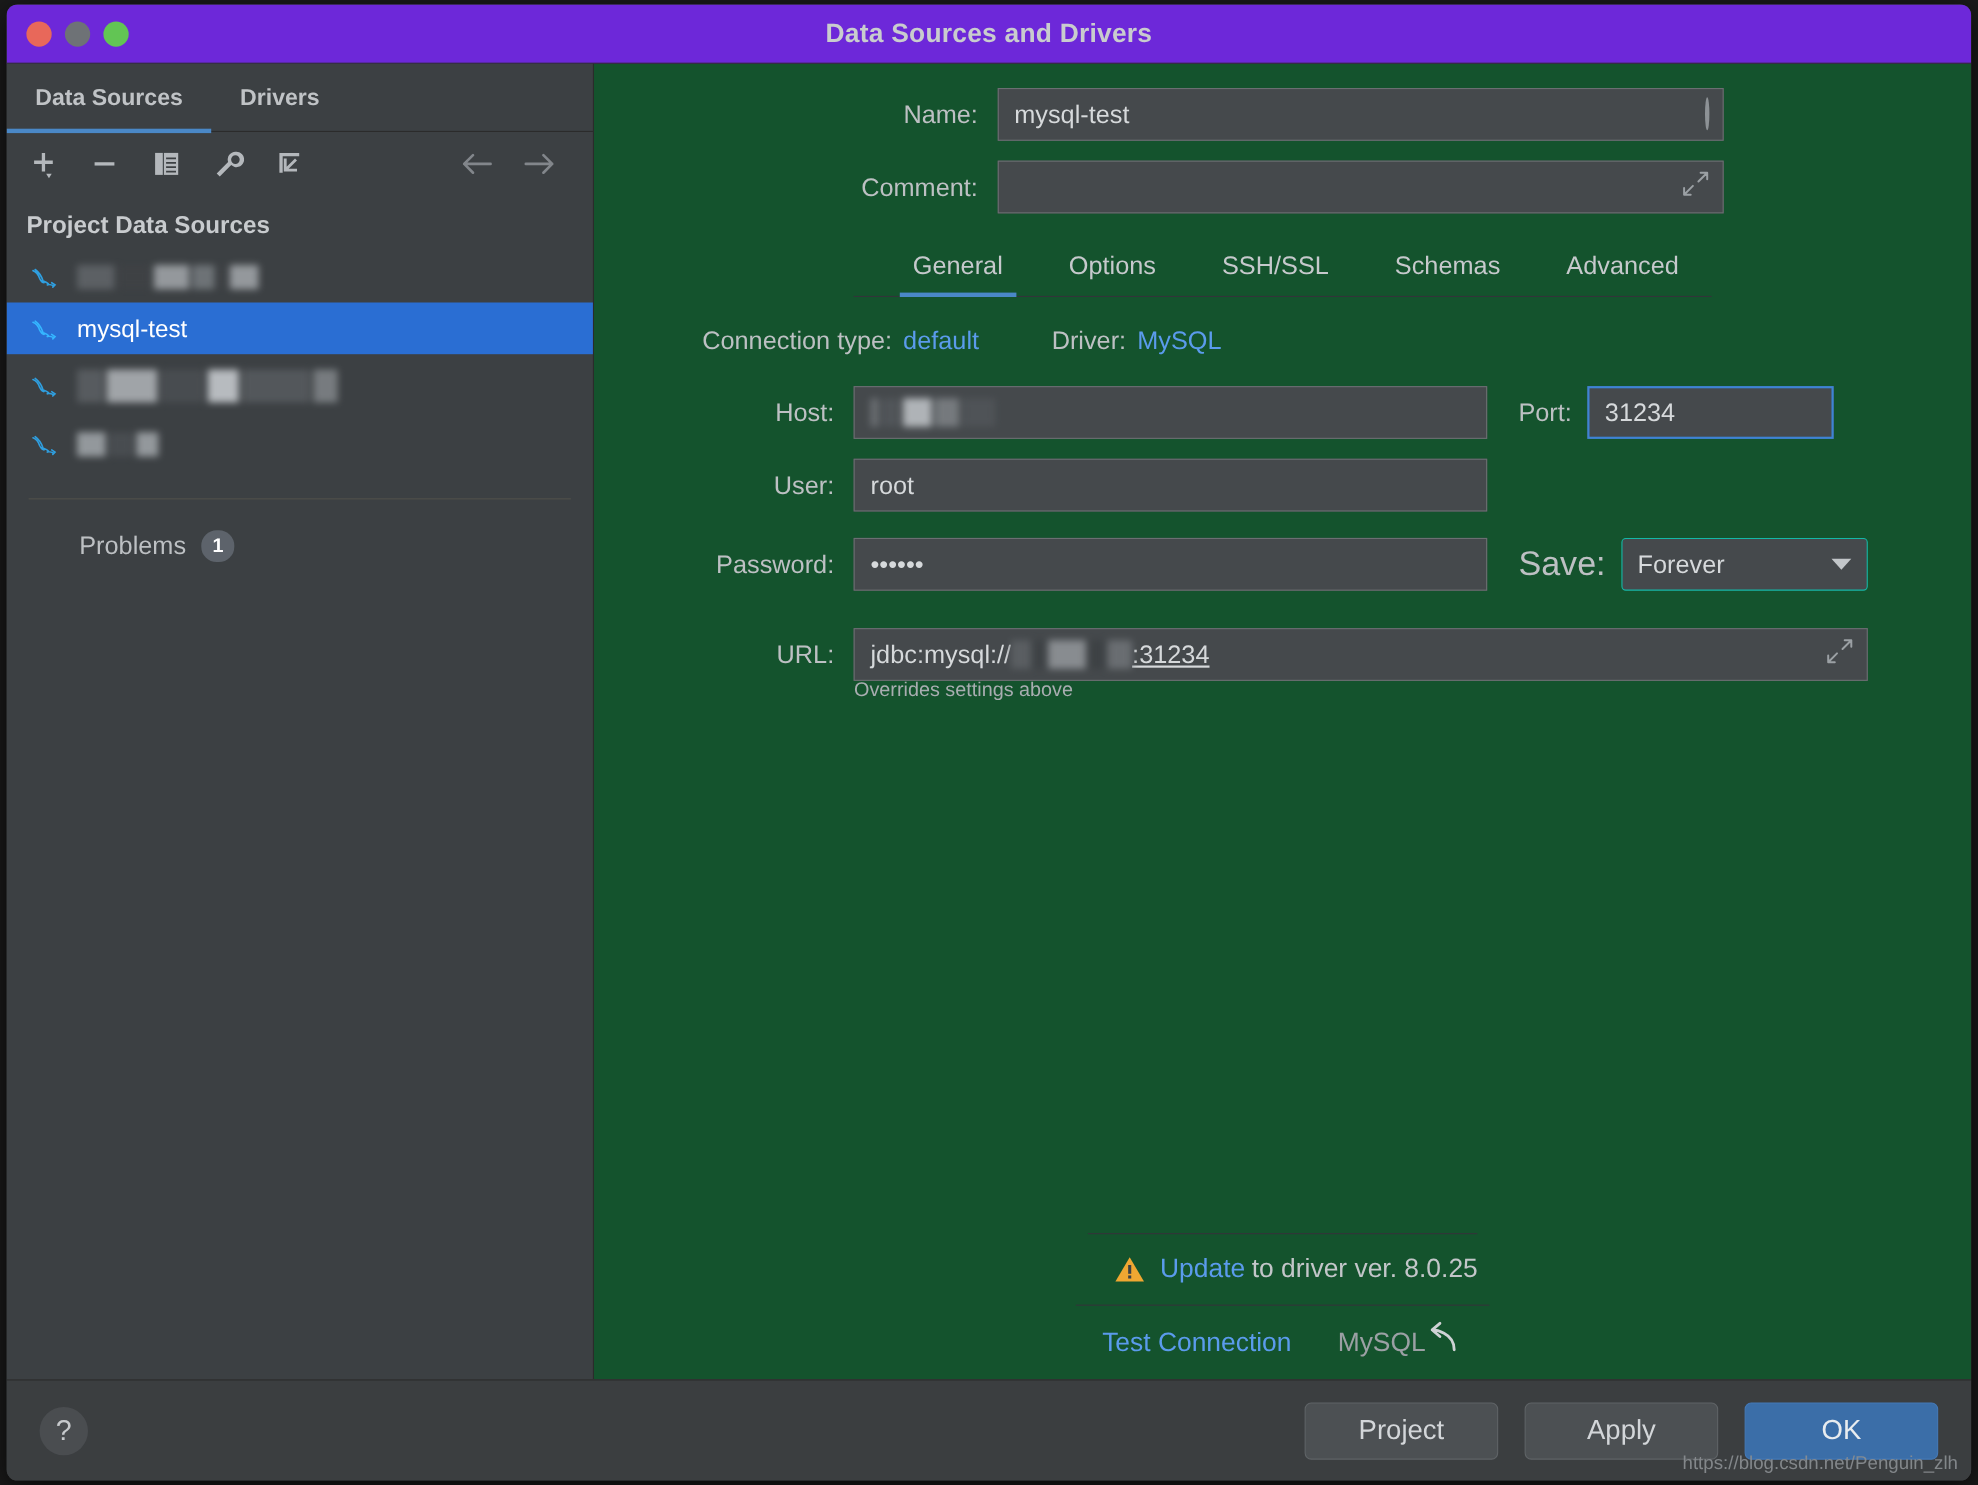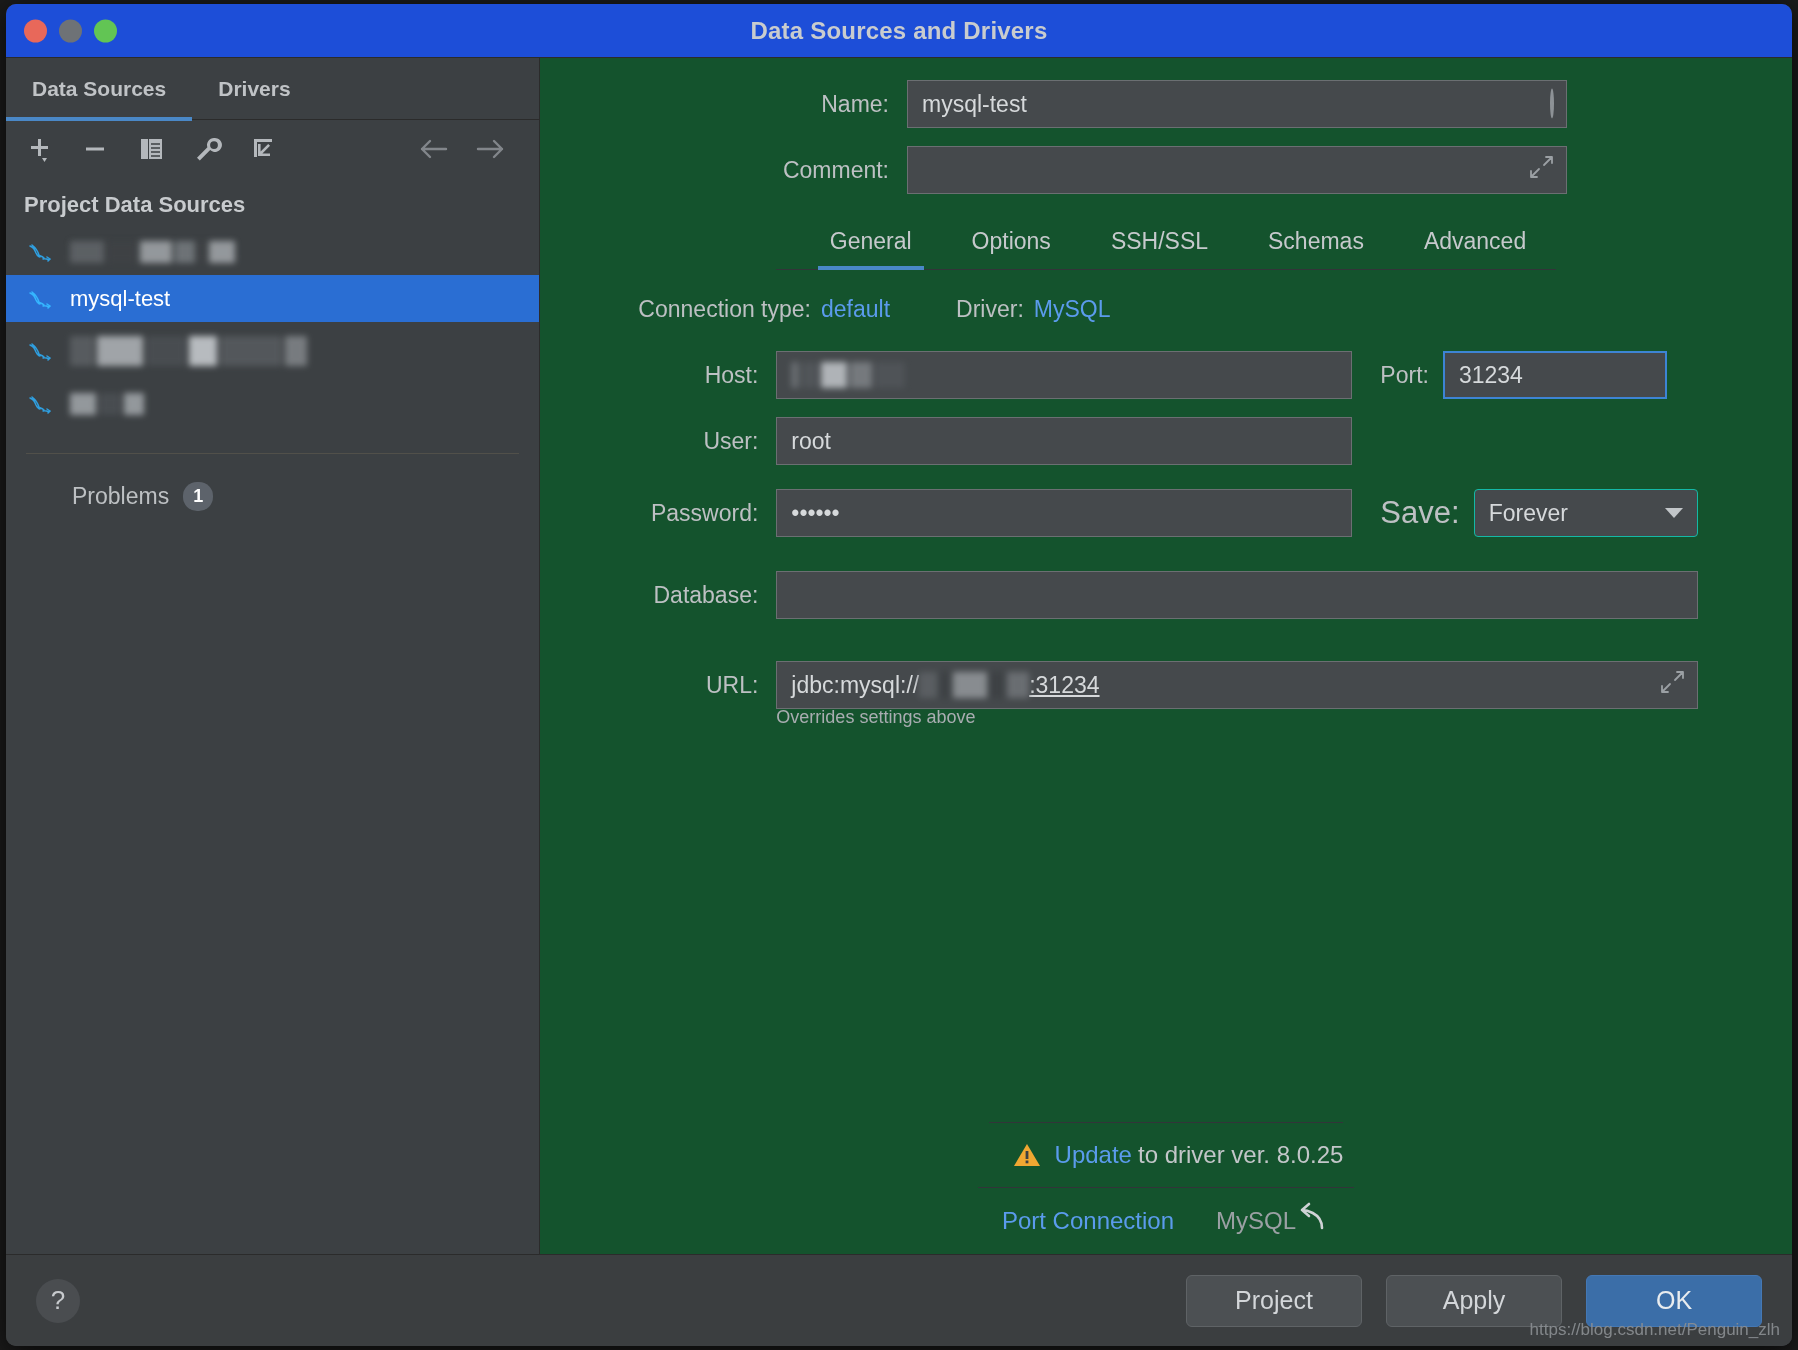--- a/index.html
+++ b/index.html
@@ -17,21 +17,21 @@
     border-radius: 10px;
     box-shadow: 0 6px 28px rgba(0,0,0,.7);
     overflow: hidden;
     display: flex;
     flex-direction: column;
   }
 
   
   .titlebar {
     height: 54px;
-    background: #1d4ed8;
+    background: #6d28d9;
     border-bottom: 1px solid #2b2b2b;
     position: relative;
     flex: 0 0 54px;
   }
   .traffic {
     position: absolute; left: 18px; top: 50%;
     transform: translateY(-50%);
     display: flex; gap: 12px;
   }
   .dot { width: 23px; height: 23px; border-radius: 50%; }
@@ -539,26 +539,20 @@
           <span class="field" style="width:576px">
             <span class="val">••••••</span>
           </span>
           <span class="save-label">Save:</span>
           <span class="select">
             <span>Forever</span>
             <span class="caret"></span>
           </span>
         </div>
 
-        <div class="row" style="margin-bottom:42px">
-          <span class="lbl w-name">Database:</span>
-          <span class="field" style="flex:1 1 auto">
-            <span class="val"></span>
-          </span>
-        </div>
 
         <div class="row" style="margin-bottom:8px">
           <span class="lbl w-name">URL:</span>
           <span class="field" style="flex:1 1 auto">
             <span class="url-val">
               <span>jdbc:mysql://</span>
               <span class="redact">
                 <i style="width:18px;height:26px;background:#5c6064"></i>
                   <i style="width:10px;height:26px;background:#3d4144"></i>
                   <i style="width:34px;height:26px;background:#8e9296"></i>
@@ -584,21 +578,21 @@
             <path d="M14 2 L27 24 H1 Z" fill="#f0a732"></path>
             <rect x="12.6" y="9" width="2.8" height="8" fill="#3c4043"></rect>
             <rect x="12.6" y="18.5" width="2.8" height="2.8" fill="#3c4043"></rect>
           </svg>
         </span>
         <span class="link">Update</span>
         <span style="margin-left:-8px"> to driver ver. 8.0.25</span>
       </div>
 
       <div class="status-bar">
-        <span class="test-link">Port Connection</span>
+        <span class="test-link">Test Connection</span>
         <span class="status-driver">MySQL</span>
         <span class="revert-ico">
           <svg width="34" height="32" viewBox="0 0 34 32">
             <path d="M26 26 C26 10, 8 8, 6 8 M6 8 L13 2 M6 8 L13 14" stroke="#cfd2d5" stroke-width="2.6" fill="none" stroke-linecap="round" stroke-linejoin="round"></path>
           </svg>
         </span>
       </div>
 
     </div>
   </div>

